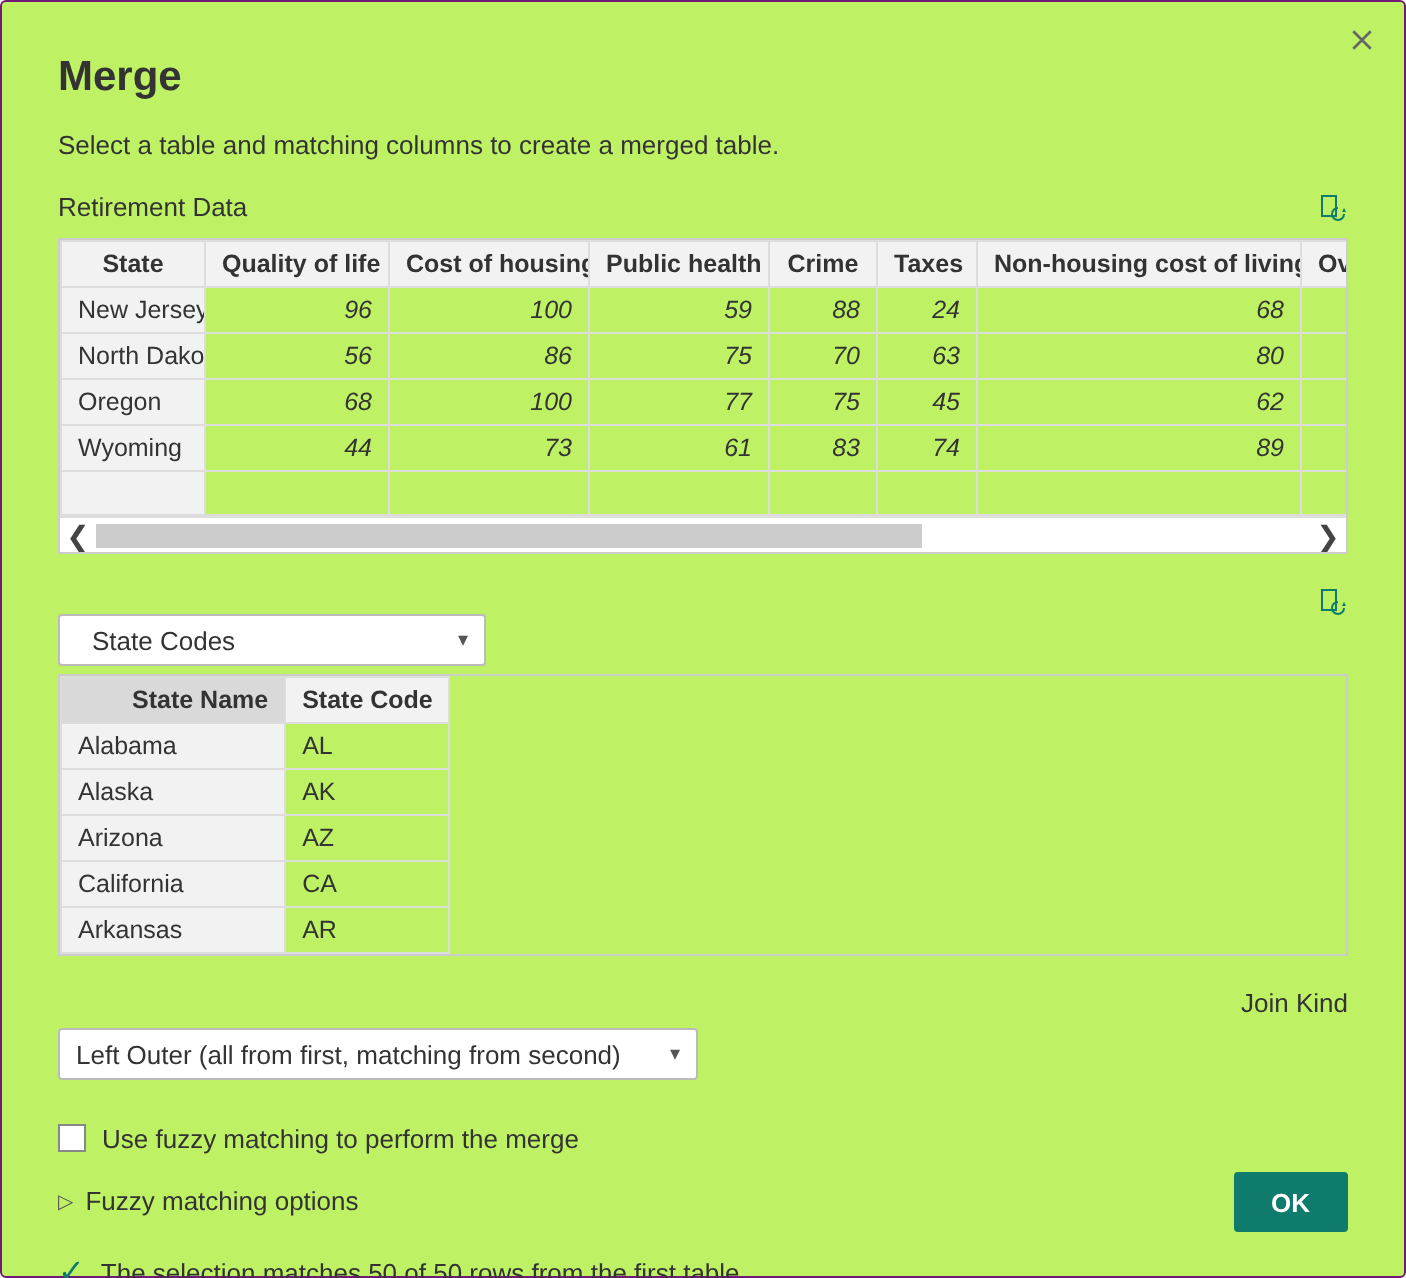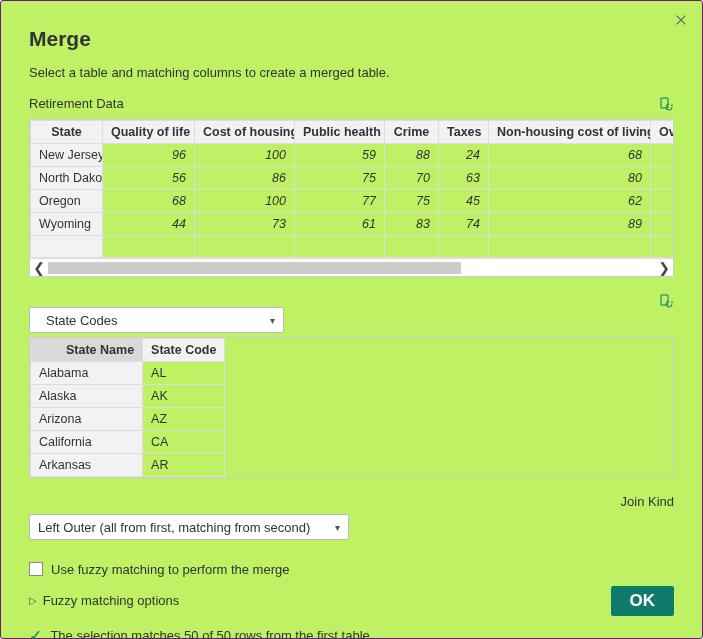--- a/index.html
+++ b/index.html
@@ -88,21 +88,21 @@
     display:inline-flex;
     align-items:center;
     justify-content:space-between;
     border:1px solid #bbb;
     border-radius:2px;
     height:26px;
     padding:0 8px;
     background:#fff;
     cursor:pointer;
   }
-  .combo.small { width:255px; margin-top:14px;padding-left:16px; }
+  .combo.small { width:214px; margin-top:14px;padding-left:16px; }
   .combo.wide { width:320px; margin-top:1px; }
   .chev { font-size:10px; color:#555; }
   .tbl2 th.sel { background:#d9d9d9;padding-left:35px; }
   .field-label { margin-top:16px; margin-bottom:4px;text-align:right; }
   .checkbox-row {
     display:flex; gap:8px; margin-top:22px;
   }
   .checkbox-box {
     width:14px;height:14px;border:1px solid #888;background:#fff;
   }
@@ -111,21 +111,21 @@
   }
   .status-row {
     display:flex;align-items:center;gap:8px;margin-top:18px;color:#333;
   }
   .check { color:#0f7b6c; font-size:16px; }
   .actions {
     position:absolute; right:28px; bottom:22px; display:flex; gap:10px;
   }
   .btn {
     height:30px; padding:0 18px; border-radius:2px; cursor:pointer;
-    display:flex;align-items:center;justify-content:center;font-size:17px;
+    display:flex;align-items:center;justify-content:center;font-size:13px;
   }
   .btn.primary { background:#0f7b6c; color:#fff; border:1px solid #0f7b6c; font-weight:600; }
   .btn.secondary { background:#fff; color:#333; border:1px solid #bbb; }
 </style>
 </head>
 <body>
 
 <div class="dialog">
 
   <div class="close-btn">

